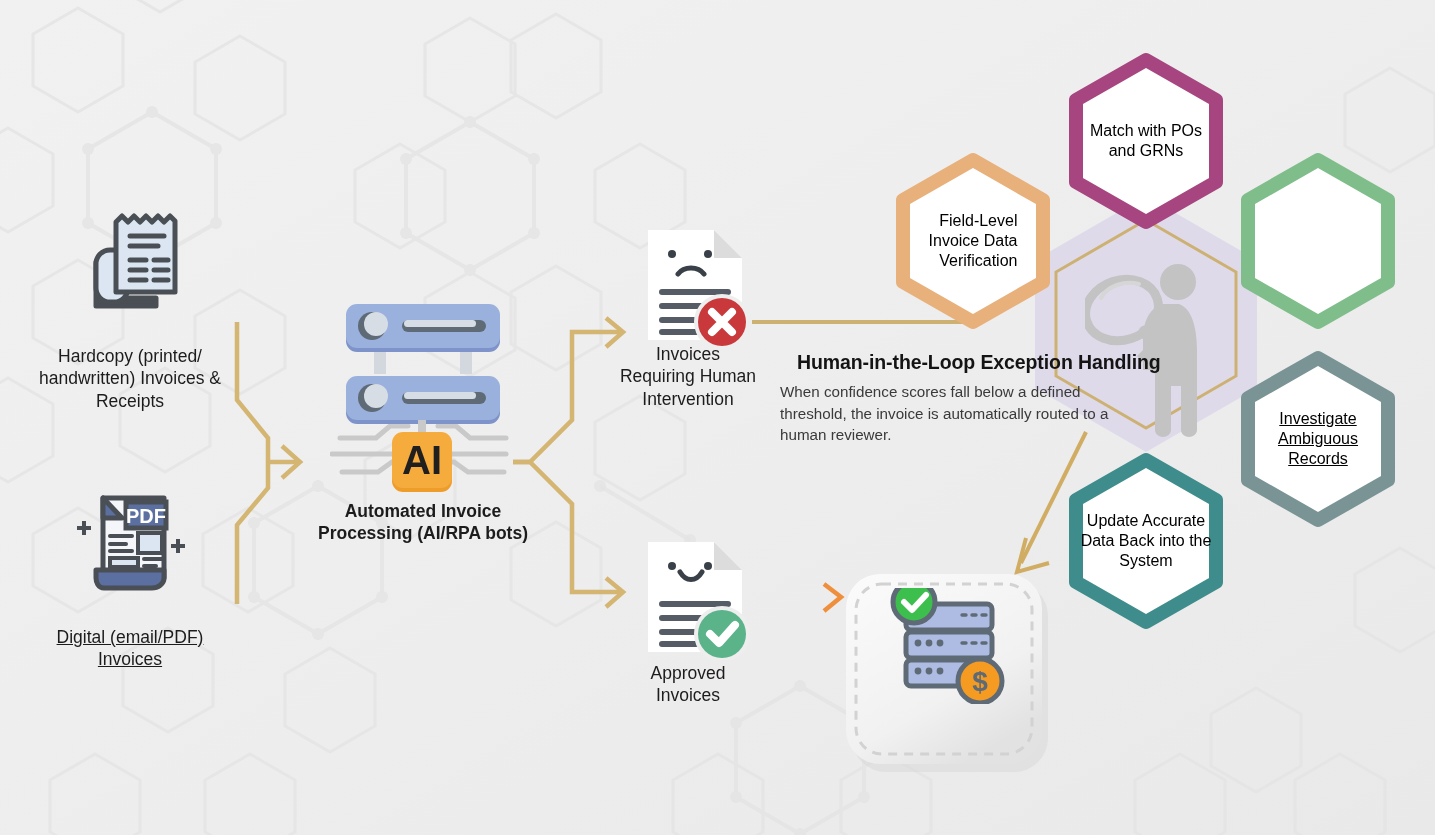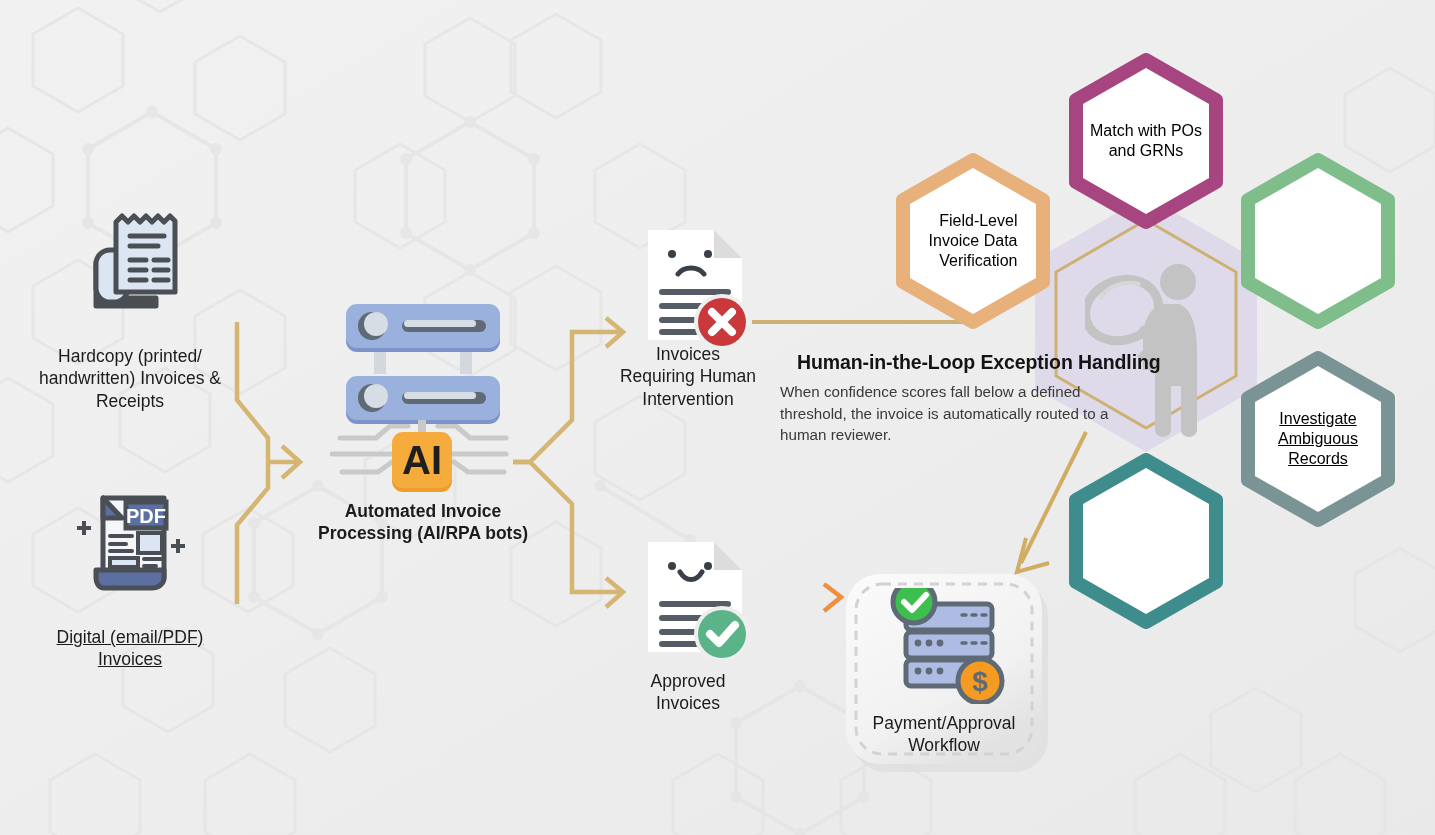--- a/index.html
+++ b/index.html
@@ -181,20 +181,23 @@
   <svg class="node" style="left:1229px;top:350px;" width="178" height="178" viewBox="0 0 178 178">
     <polygon points="89,8 159,48 159,130 89,170 19,130 19,48" fill="#ffffff" stroke="#7a9496" stroke-width="14" stroke-linejoin="round"></polygon>
   </svg>
   <div class="hexlabel" style="left:1229px;top:350px;width:178px;height:178px;text-decoration:underline;">Investigate
 Ambiguous
 Records</div>
 
   <svg class="node" style="left:1057px;top:452px;" width="178" height="178" viewBox="0 0 178 178">
     <polygon points="89,8 159,48 159,130 89,170 19,130 19,48" fill="#ffffff" stroke="#3f8c8c" stroke-width="14" stroke-linejoin="round"></polygon>
   </svg>
+  <div class="hexlabel" style="left:1057px;top:452px;width:178px;height:178px;">Update Accurate
+Data Back into the
+System</div>
 
   <div class="hl-title" style="left:797px;top:351px;">Human-in-the-Loop Exception Handling</div>
   <div class="hl-body" style="left:780px;top:381px;">When confidence scores fall below a defined
 threshold, the invoice is automatically routed to a
 human reviewer.</div>
 
   <svg class="node" style="left:78px;top:206px;" width="112" height="112" viewBox="0 0 112 112">
     <path d="M18,56 L18,100 L78,100 L78,92 L30,92 L30,56 Z" fill="#4a4f55" stroke="#4a4f55" stroke-width="5" stroke-linejoin="round"></path>
     <rect x="18" y="44" width="32" height="52" rx="14" fill="#dbe6f2" stroke="#4a4f55" stroke-width="5"></rect>
     <path d="M38,16 L44,10 L50,16 L56,10 L62,16 L68,10 L74,16 L80,10 L86,16 L92,10
@@ -304,21 +307,21 @@
     <g stroke="#555c66" stroke-width="6" stroke-linecap="round">
       <path d="M22,66 L88,66"></path>
       <path d="M22,80 L88,80"></path>
       <path d="M22,94 L68,94"></path>
       <path d="M22,106 L56,106"></path>
     </g>
     <circle cx="82" cy="96" r="28" fill="#eeeeee"></circle>
     <circle cx="82" cy="96" r="24" fill="#5bb38a"></circle>
     <path d="M70,96 L79,105 L95,87" stroke="#ffffff" stroke-width="8" fill="none" stroke-linecap="round" stroke-linejoin="round"></path>
   </svg>
-  <div class="cap" style="left:570px;top:662px;width:236px;margin-top:8px;">Approved
+  <div class="cap" style="left:570px;top:662px;width:236px;">Approved
 Invoices</div>
 
   <svg class="node" style="left:836px;top:566px;" width="222" height="212" viewBox="0 0 222 212">
     <defs>
       <linearGradient id="cardGrad" x1="0" y1="0" x2="0.6" y2="1">
         <stop offset="0%" stop-color="#fbfbfb"></stop>
         <stop offset="70%" stop-color="#f1f1f1"></stop>
         <stop offset="100%" stop-color="#e2e2e2"></stop>
       </linearGradient>
     </defs>
@@ -344,16 +347,14 @@
     <g stroke="#5e6a75" stroke-width="3.4" stroke-linecap="round">
       <path d="M78,27 L82,27 M88,27 L92,27 M98,27 L102,27"></path>
       <path d="M78,55 L82,55 M88,55 L92,55 M98,55 L102,55"></path>
       <path d="M78,83 L82,83 M88,83 L92,83 M98,83 L102,83"></path>
     </g>
     <circle cx="30" cy="14" r="21" fill="#3dbf4e" stroke="#5e6a75" stroke-width="5"></circle>
     <path d="M20,14 L28,22 L42,7" stroke="#ffffff" stroke-width="6" fill="none" stroke-linecap="round" stroke-linejoin="round"></path>
     <circle cx="96" cy="93" r="22" fill="#f59b22" stroke="#5e6a75" stroke-width="5"></circle>
     <text x="96" y="103" font-size="28" font-weight="700" fill="#5e6a75" text-anchor="middle" font-family="Liberation Sans, sans-serif">$</text>
   </svg>
-  <div class="cardlabel" style="left:836px;top:712px;width:216px;">Payment/Approval
-Workflow</div>
 
 </div>
 
 </body></html>

